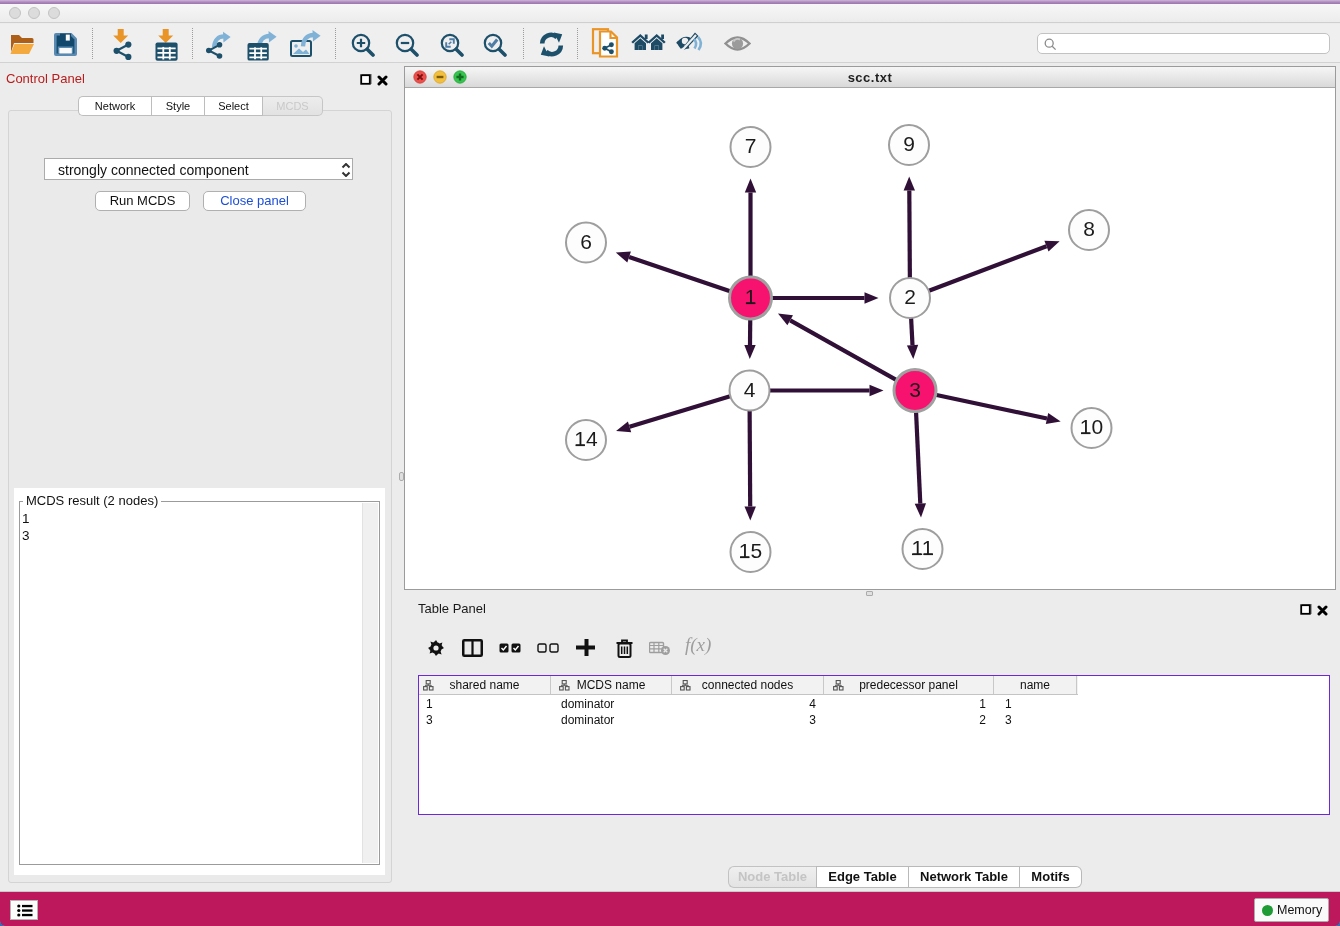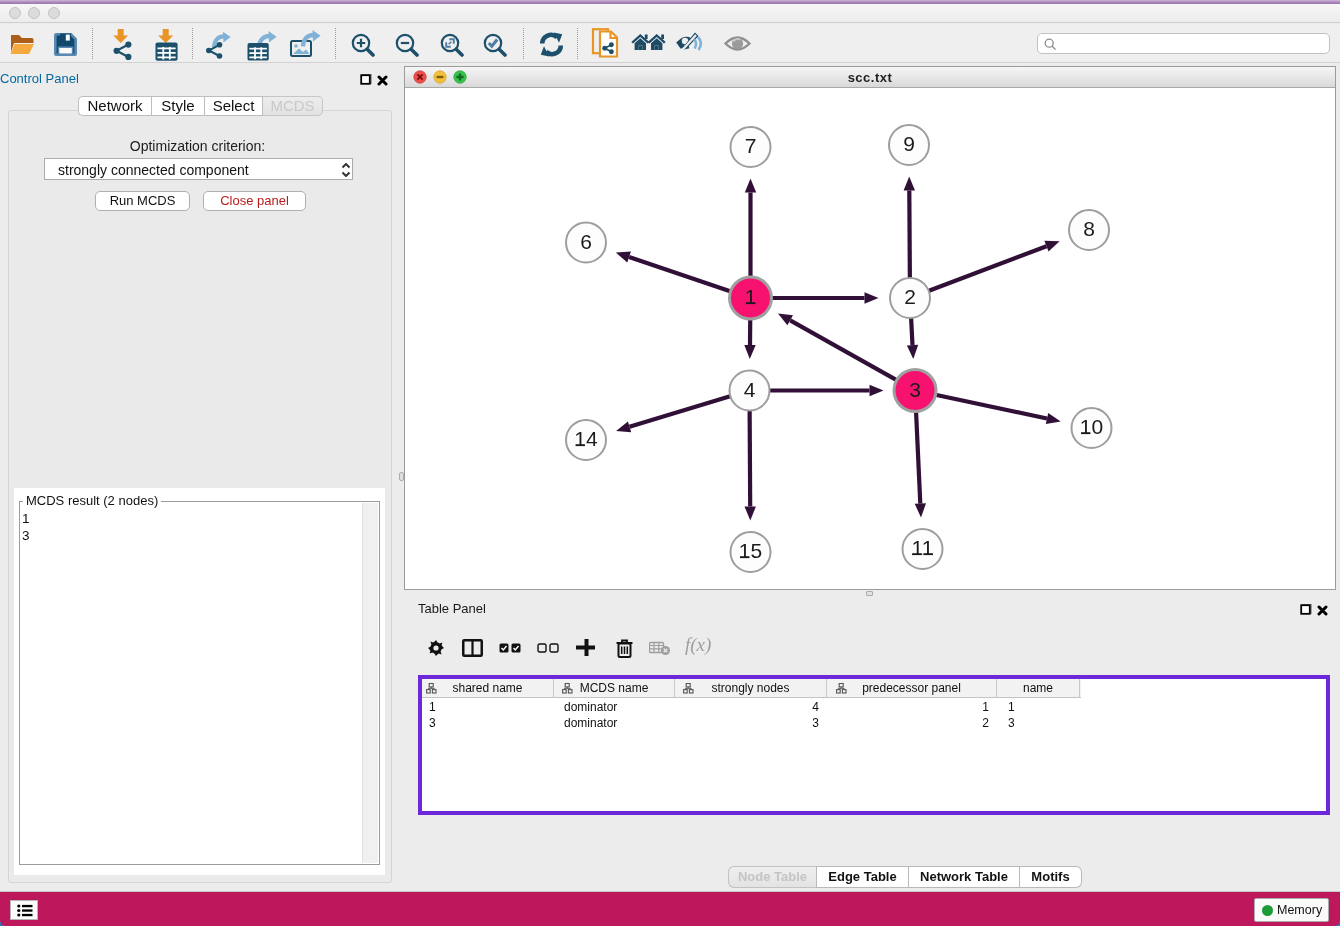--- a/index.html
+++ b/index.html
@@ -155,50 +155,49 @@
 </div>
 
 <div class="abs" style="left:1037px;top:33px;width:293px;height:21px;background:#fff;border:1px solid #c2c2c2;border-radius:5px;">
   <svg class="abs" style="left:6px;top:4px;" width="13" height="13" viewBox="0 0 13 13">
       <circle cx="5.2" cy="5.2" r="4" fill="none" stroke="#8a8a8a" stroke-width="1.3"></circle>
       <line x1="8.2" y1="8.2" x2="11.6" y2="11.6" stroke="#8a8a8a" stroke-width="1.3"></line>
     </svg>
 </div>
 
 <div class="abs" style="left:0;top:63px;width:395px;height:827px;background:#ececec;">
-  <div class="abs" style="left:0;top:8px;font-size:13px;color:#0369a1;">Control Panel</div>
+  <div class="abs" style="left:6px;top:8px;font-size:13px;color:#b91c1c;">Control Panel</div>
 
   <svg class="abs" style="left:360px;top:11px;" width="12" height="12" viewBox="0 0 12 12">
       <path d="M2 1.2 H10.8 V10" fill="none" stroke="#9a9a9a" stroke-width="2.2"></path>
       <rect x="1.2" y="1.2" width="8.6" height="8.6" fill="#fff" stroke="#000" stroke-width="1.8"></rect>
     </svg>
   <svg class="abs" style="left:377px;top:12px;" width="11" height="11" viewBox="0 0 11 11">
       <path d="M2 2 L9 9 M9 2 L2 9" stroke="#000" stroke-width="3" stroke-linecap="round"></path>
     </svg>
 
   <div class="abs" style="left:8px;top:47px;width:384px;height:773px;background:#eaeaea;border:1px solid #d4d4d4;border-radius:3px;"></div>
 
-  <div class="abs" style="left:78px;top:33px;height:20px;display:flex;font-size:15px;">
+  <div class="abs" style="left:78px;top:33px;height:20px;display:flex;font-size:11px;">
     <div style="width:73px;background:#fff;border:1px solid #bdbdbd;border-right:none;border-radius:5px 0 0 5px;text-align:center;line-height:18px;color:#111;">Network</div>
     <div style="width:53px;background:#fff;border:1px solid #bdbdbd;border-right:none;text-align:center;line-height:18px;color:#111;">Style</div>
     <div style="width:59px;background:#fff;border:1px solid #bdbdbd;text-align:center;line-height:18px;color:#111;">Select</div>
     <div style="width:60px;background:linear-gradient(#ededed,#e2e2e2);border:1px solid #c6c6c6;border-left:none;border-radius:0 5px 5px 0;text-align:center;line-height:18px;color:#c9c9c9;">MCDS</div>
   </div>
 
-  <div class="abs" style="left:0;top:75px;width:395px;text-align:center;font-size:14px;color:#1c1c1c;">Optimization criterion:</div>
 
   <div class="abs" style="left:44px;top:95px;width:309px;height:22px;background:#fff;border:1px solid #ababab;border-radius:0;">
     <div class="abs" style="left:13px;top:3px;font-size:14px;color:#111;">strongly connected component</div>
     <svg class="abs" style="left:295px;top:4px;" width="12" height="14" viewBox="0 0 12 14">
         <path d="M2.5 4.5 L6 1 L9.5 4.5 M2.5 9.5 L6 13 L9.5 9.5" fill="none" stroke="#333" stroke-width="2"></path>
       </svg>
   </div>
 
   <div class="abs" style="left:95px;top:128px;width:95px;height:20px;background:#fff;border:1px solid #b0b0b0;border-radius:5px;text-align:center;font-size:13px;line-height:18px;color:#111;">Run MCDS</div>
-  <div class="abs" style="left:203px;top:128px;width:103px;height:20px;background:#fff;border:1px solid #b0b0b0;border-radius:5px;text-align:center;font-size:13px;line-height:18px;color:#b91c1c;">Close panel</div>
+  <div class="abs" style="left:203px;top:128px;width:103px;height:20px;background:#fff;border:1px solid #b0b0b0;border-radius:5px;text-align:center;font-size:13px;line-height:18px;color:#1d4ed8;">Close panel</div>
 
   <div class="abs" style="left:14px;top:425px;width:371px;height:387px;background:#fff;">
     <div class="abs" style="left:5px;top:13px;width:361px;height:364px;border:1px solid #9b9b9b;"></div>
     <div class="abs" style="left:9px;top:5px;background:#fff;padding:0 3px;font-size:13px;color:#111;">MCDS result (2 nodes)</div>
     <div class="abs" style="left:8px;top:23px;font-size:13.5px;color:#111;line-height:16.5px;">1<br>3</div>
     <div class="abs" style="left:348px;top:15px;width:16px;height:360px;background:#f0f0f0;border-left:1px solid #e2e2e2;"></div>
   </div>
 </div>
 
 <div class="abs" style="left:399px;top:472px;width:5px;height:9px;background:#e0e0e0;border:1px solid #ababab;border-radius:2px;"></div>
@@ -323,37 +322,37 @@
         <rect x="0.5" y="2.5" width="14" height="10" rx="1" fill="none" stroke="#9e9e9e" stroke-width="1.4"></rect>
         <path d="M0.5 5.5 H14.5 M0.5 8.8 H14.5 M5 3 V12 M9.8 3 V12" stroke="#9e9e9e" stroke-width="1.2"></path>
         <circle cx="16.5" cy="10.5" r="4.5" fill="#9e9e9e"></circle>
         <path d="M14.7 8.7 L18.3 12.3 M18.3 8.7 L14.7 12.3" stroke="#eaeaea" stroke-width="1.3"></path>
       </svg>
   <svg class="abs" style="left:281px;top:38px;" width="36" height="22" viewBox="0 0 36 22">
         <text x="0" y="16" font-family="Liberation Serif, serif" font-style="italic" font-size="19" fill="#9e9e9e">f(x)</text>
       </svg>
   </div>
 
-  <div class="abs" style="left:14px;top:78px;width:912px;height:140px;background:#fff;border:4px solid #6d28d9;">
+  <div class="abs" style="left:14px;top:78px;width:912px;height:140px;background:#fff;border:1px solid #6d28d9;">
     <div class="abs" id="thead" style="left:0;top:0;width:659px;height:19px;background:#f2f2f2;">
     <div class="abs" style="left:0px;top:0;width:132px;height:18px;border-right:1px solid #c8c8c8;text-align:center;font-size:12px;color:#111;line-height:18px;">shared name</div>
     <svg class="abs" style="left:4px;top:4px;" width="11" height="11" viewBox="0 0 11 11">
           <rect x="3.2" y="0.5" width="4" height="3.4" fill="none" stroke="#555" stroke-width="1.1"></rect>
           <rect x="0.6" y="6.6" width="3.6" height="3.4" fill="none" stroke="#555" stroke-width="1.1"></rect>
           <rect x="6.4" y="6.6" width="3.6" height="3.4" fill="none" stroke="#555" stroke-width="1.1"></rect>
           <path d="M5.2 4 V5.3 M2.4 6.6 V5.3 H8.2 V6.6" stroke="#555" stroke-width="1" fill="none"></path>
         </svg>
     <div class="abs" style="left:132px;top:0;width:121px;height:18px;border-right:1px solid #c8c8c8;text-align:center;font-size:12px;color:#111;line-height:18px;">MCDS name</div>
     <svg class="abs" style="left:140px;top:4px;" width="11" height="11" viewBox="0 0 11 11">
           <rect x="3.2" y="0.5" width="4" height="3.4" fill="none" stroke="#555" stroke-width="1.1"></rect>
           <rect x="0.6" y="6.6" width="3.6" height="3.4" fill="none" stroke="#555" stroke-width="1.1"></rect>
           <rect x="6.4" y="6.6" width="3.6" height="3.4" fill="none" stroke="#555" stroke-width="1.1"></rect>
           <path d="M5.2 4 V5.3 M2.4 6.6 V5.3 H8.2 V6.6" stroke="#555" stroke-width="1" fill="none"></path>
         </svg>
-    <div class="abs" style="left:253px;top:0;width:152px;height:18px;border-right:1px solid #c8c8c8;text-align:center;font-size:12px;color:#111;line-height:18px;">strongly nodes</div>
+    <div class="abs" style="left:253px;top:0;width:152px;height:18px;border-right:1px solid #c8c8c8;text-align:center;font-size:12px;color:#111;line-height:18px;">connected nodes</div>
     <svg class="abs" style="left:261px;top:4px;" width="11" height="11" viewBox="0 0 11 11">
           <rect x="3.2" y="0.5" width="4" height="3.4" fill="none" stroke="#555" stroke-width="1.1"></rect>
           <rect x="0.6" y="6.6" width="3.6" height="3.4" fill="none" stroke="#555" stroke-width="1.1"></rect>
           <rect x="6.4" y="6.6" width="3.6" height="3.4" fill="none" stroke="#555" stroke-width="1.1"></rect>
           <path d="M5.2 4 V5.3 M2.4 6.6 V5.3 H8.2 V6.6" stroke="#555" stroke-width="1" fill="none"></path>
         </svg>
     <div class="abs" style="left:405px;top:0;width:170px;height:18px;border-right:1px solid #c8c8c8;text-align:center;font-size:12px;color:#111;line-height:18px;">predecessor panel</div>
     <svg class="abs" style="left:414px;top:4px;" width="11" height="11" viewBox="0 0 11 11">
           <rect x="3.2" y="0.5" width="4" height="3.4" fill="none" stroke="#555" stroke-width="1.1"></rect>
           <rect x="0.6" y="6.6" width="3.6" height="3.4" fill="none" stroke="#555" stroke-width="1.1"></rect>

